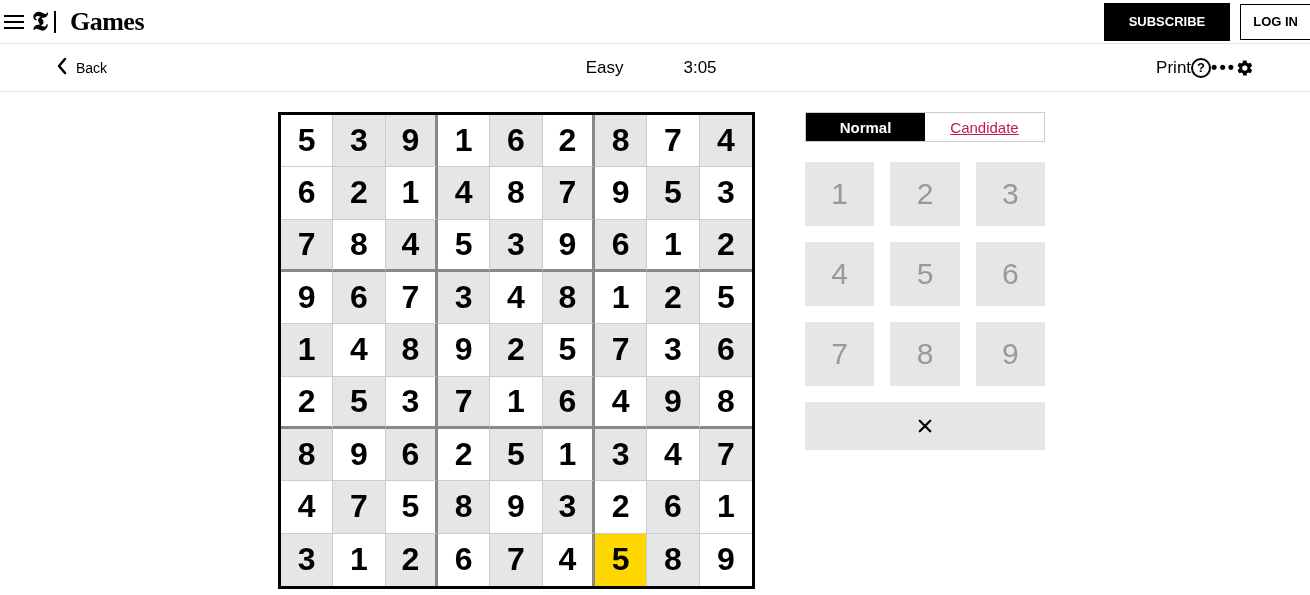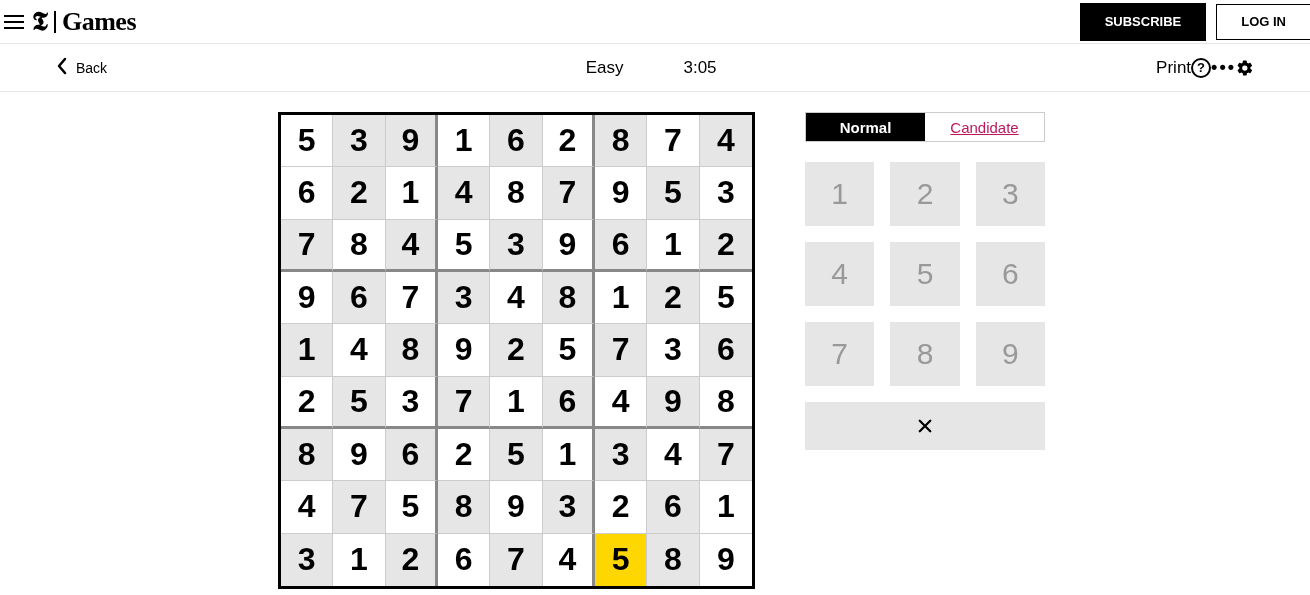--- a/index.html
+++ b/index.html
@@ -6,24 +6,24 @@
   body { font-family: -apple-system, BlinkMacSystemFont, "Segoe UI", Helvetica, Arial, sans-serif; background: #fff; color: #000; width: 1310px; }
 
   
   .topbar { display: flex; align-items: center; justify-content: space-between; height: 44px; border-bottom: 1px solid #e6e6e6; padding: 0 0 0 0; }
   .topbar-left { display: flex; align-items: center; gap: 8px; padding-left: 4px; }
   .menu-lines { width: 20px; height: 14px; display: flex; flex-direction: column; justify-content: space-between; cursor: pointer; }
   .menu-lines div { height: 2px; background: #000; }
   .logo-wrap { display: flex; align-items: center; gap: 6px; font-weight: 700; }
   .logo-t { font-family: "Times New Roman", serif; font-size: 26px; font-weight: 900; line-height: 1; }
   .logo-sep { width: 2px; height: 22px; background: #000; }
-  .logo-games { font-family: Georgia, "Times New Roman", serif; font-size: 26px; font-weight: 800; letter-spacing: -0.5px; }
+  .logo-games { font-family: Georgia, "Times New Roman", serif; font-size: 26px; font-weight: 800; letter-spacing: -0.5px; margin-left: 8px; }
   .topbar-right { display: flex; align-items: center; height: 100%; }
   .btn-sub { background: #000; color: #fff; font-weight: 700; font-size: 13px; padding: 0 24px; height: 38px; display: flex; align-items: center; border: 1px solid #000; cursor: pointer; margin-right: 10px; }
-  .btn-login { background: #fff; color: #000; font-weight: 700; font-size: 13px; padding: 0 24px; height: 36px; display: flex; align-items: center; border: 1px solid #000; border-right: none; cursor: pointer; }
+  .btn-login { background: #fff; color: #000; font-weight: 700; font-size: 13px; padding: 0 12px; height: 36px; display: flex; align-items: center; border: 1px solid #000; border-right: none; cursor: pointer; }
 
   
   .toolbar { display: flex; align-items: center; justify-content: space-between; height: 48px; border-bottom: 1px solid #e6e6e6; padding: 0 56px; }
   .toolbar-left { display: flex; align-items: center; gap: 8px; cursor: pointer; }
   .chev-left { font-size: 20px; line-height: 1; }
   .back-text { font-size: 14px; }
   .toolbar-center { display: flex; gap: 60px; font-size: 17px; margin-left: 39px; }
   .toolbar-right { display: flex; align-items: center; }
   .print-text { font-size: 17px; cursor: pointer; }
   .icon-btn { cursor: pointer; display: flex; align-items: center; justify-content: center; }

